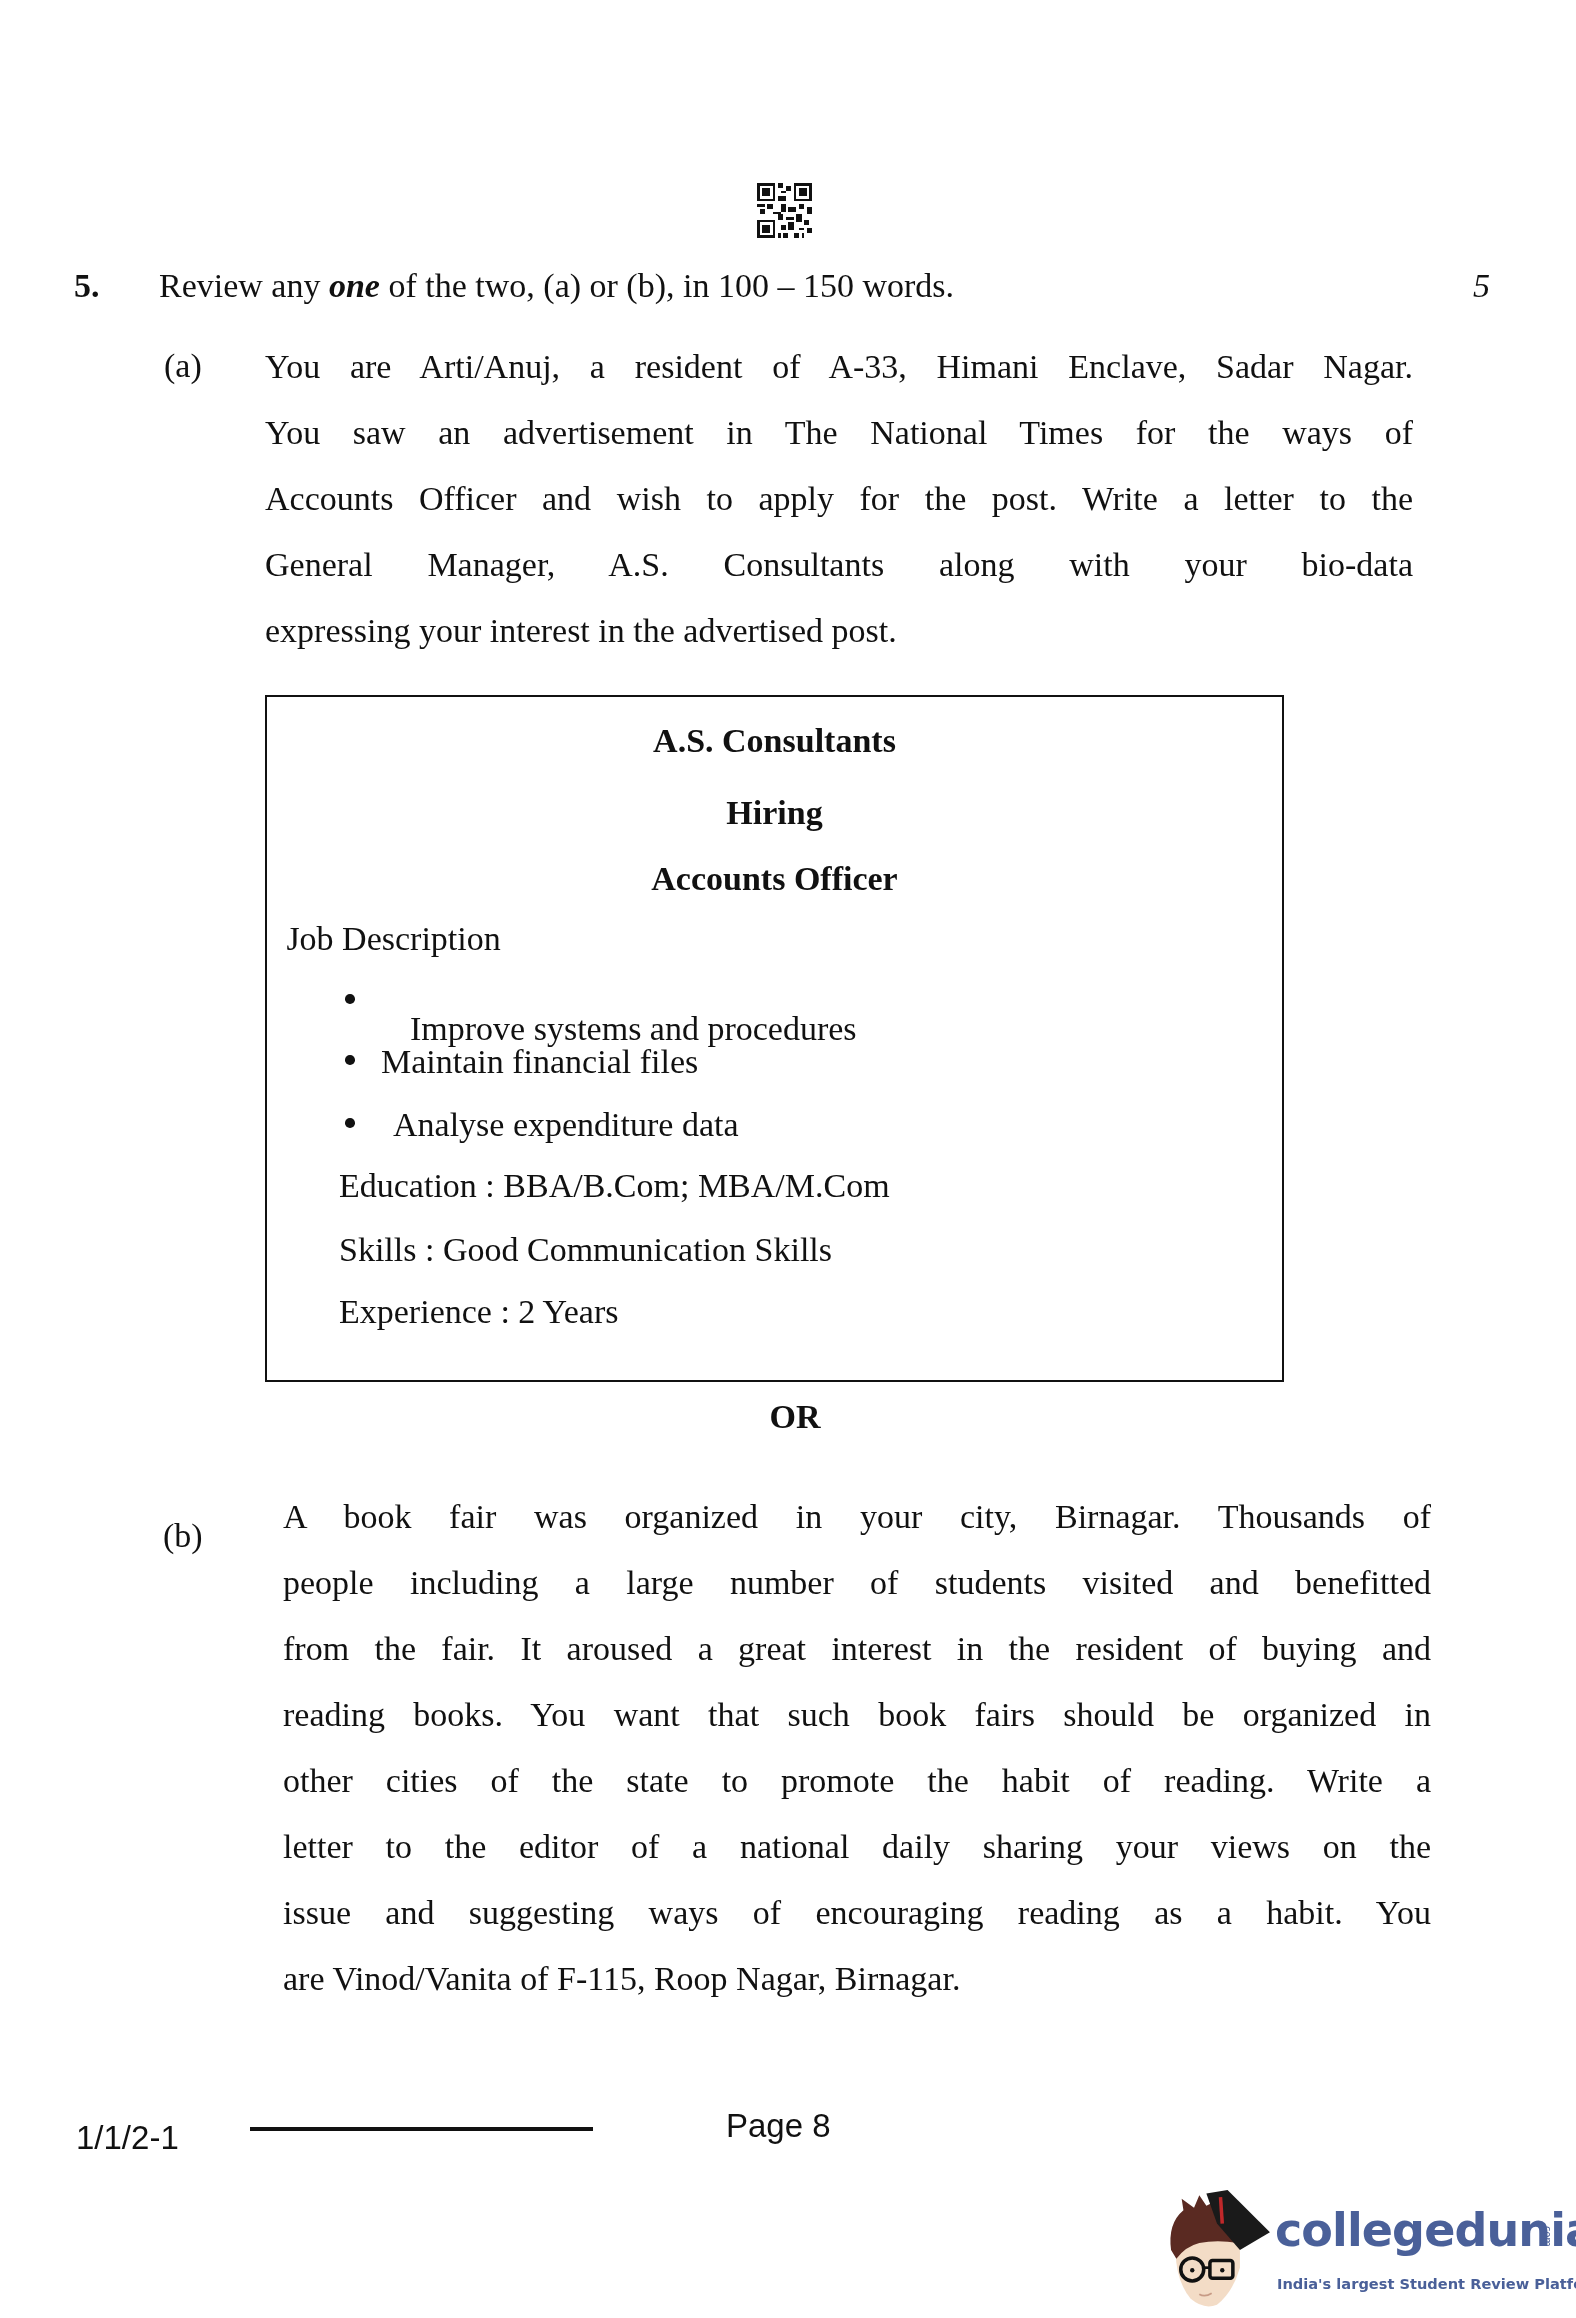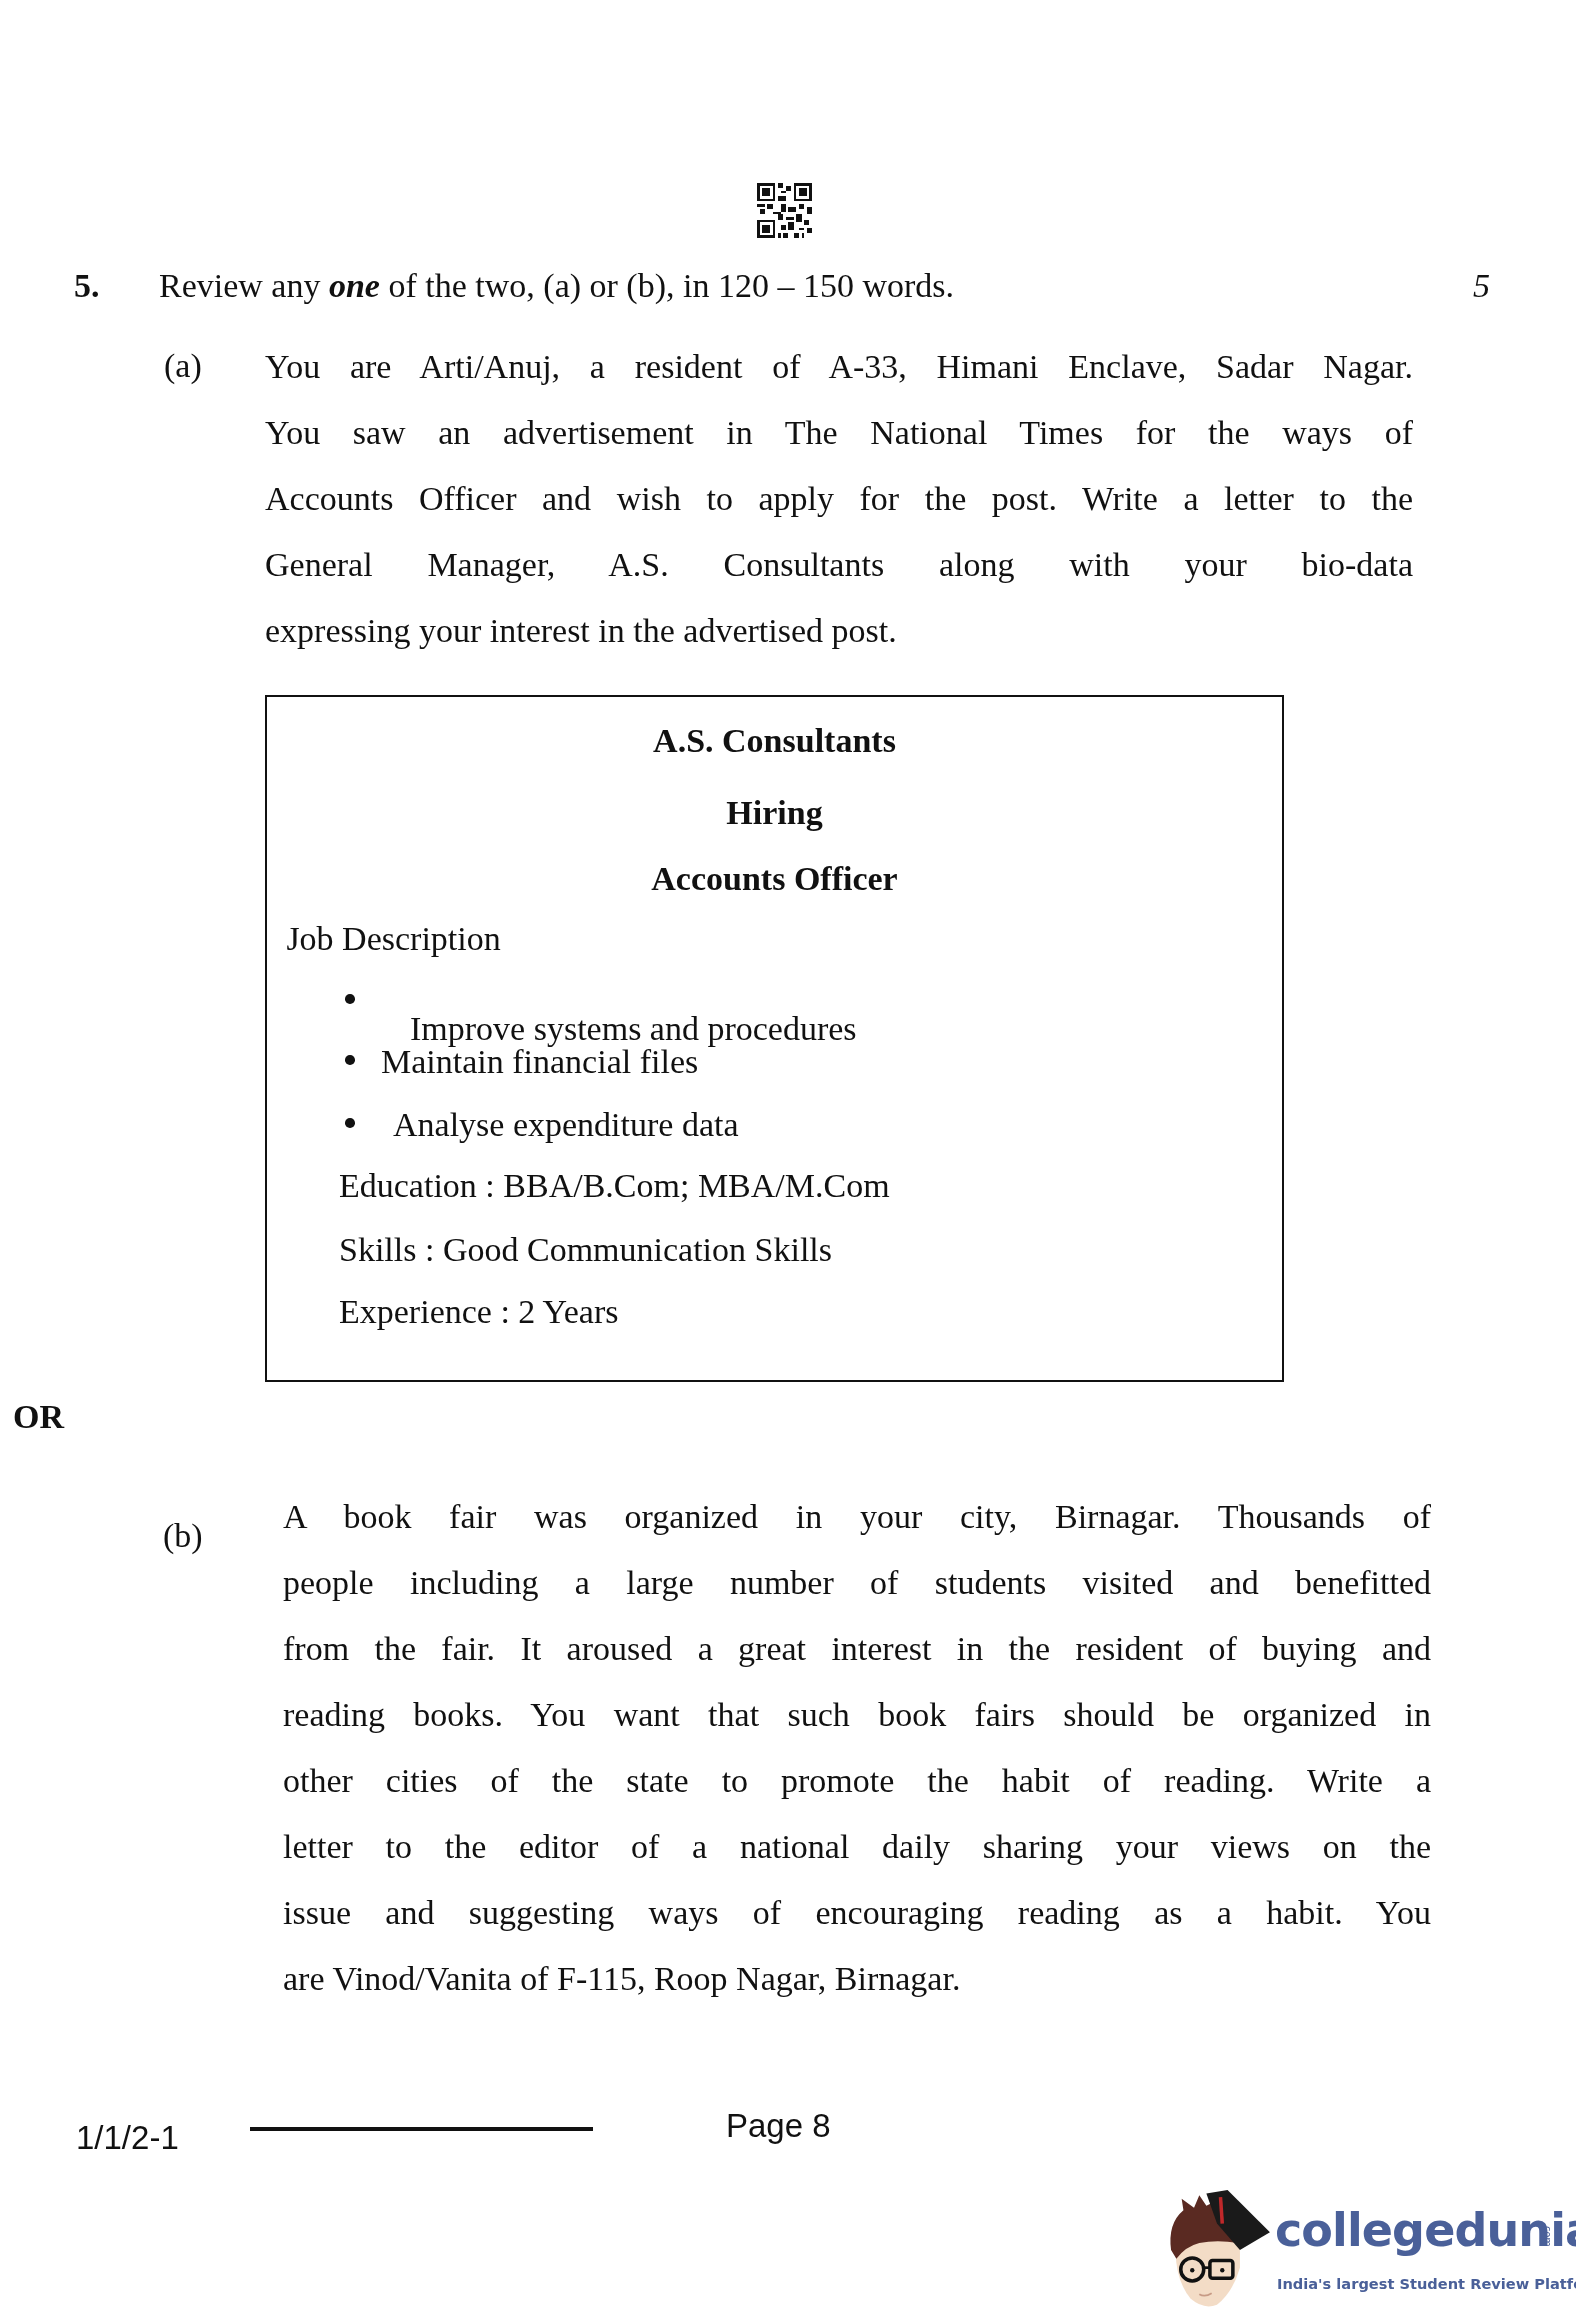--- a/index.html
+++ b/index.html
@@ -12,21 +12,21 @@
   .qtext b { font-style:italic; font-weight:bold; }
   .marks { left:1473px; top:265px; font-size:34px; font-style:italic; line-height:42px; }
   .label { font-size:34px; line-height:42px; }
   .para { left:265px; width:1148px; }
   .line { height:66px; line-height:66px; font-size:34px; white-space:nowrap; }
   .line.j { text-align:justify; text-align-last:justify; white-space:normal; overflow:hidden; }
   .box { left:265px; top:695px; width:1015px; height:683px; border:2.6px solid #111; }
   .box-title { position:absolute; left:0; width:100%; text-align:center; font-size:34px; font-weight:bold; line-height:42px; }
   .box-line { position:absolute; font-size:34px; line-height:42px; white-space:nowrap; }
   .bullet { position:absolute; width:9.7px; height:9.7px; border-radius:50%; background:#111; }
-  .or { left:0; width:1577px; top:1396px; font-size:34px; font-weight:bold; line-height:42px; padding-left:13px; box-sizing:border-box; }
+  .or { left:0; width:1577px; top:1396px; text-align:center; font-size:34px; font-weight:bold; line-height:42px; padding-left:13px; box-sizing:border-box; }
   .footer-code { left:76px; top:2108px; font-family:"Liberation Sans","DejaVu Sans",sans-serif; font-size:33px; line-height:35px;margin-top:12px; }
   .footer-rule { left:250px; top:2127px; width:343px; height:3.5px; background:#111; }
   .footer-page { left:726px; top:2108px; font-family:"Liberation Sans","DejaVu Sans",sans-serif; font-size:33px; line-height:35px; }
   .logo { left:1164px; top:2188px; width:413px; height:124px; }
   .logo-word { position:absolute; left:111px; top:16px; font-family:"DejaVu Sans",sans-serif; font-size:46px; font-weight:bold; color:#4a6099; letter-spacing:-0.9px; line-height:53px; }
   .logo-com { position:absolute; left:389px; top:35px; font-family:"DejaVu Sans",sans-serif; font-size:9.7px; color:#4a6099; transform:rotate(90deg); transform-origin:left top; }
   .logo-tag { position:absolute; left:113px; top:87px; font-family:"DejaVu Sans",sans-serif; font-size:14.6px; font-weight:bold; color:#4a6099; white-space:nowrap; line-height:17.7px; }
 </style>
 </head>
 <body>
@@ -64,21 +64,21 @@
       <rect x="16" y="17" width="2" height="1"></rect>
       <rect x="19" y="17" width="2" height="2"></rect>
     <rect x="8" y="19" width="1" height="2"></rect>
       <rect x="10" y="19" width="2" height="2"></rect>
       <rect x="14" y="19" width="2" height="2"></rect>
       <rect x="17" y="19" width="1" height="2"></rect>
   </g>
 </svg>
 
 <div class="abs qnum">5.</div>
-<div class="abs qtext"><span>Review any </span><b>one</b><span> of the two, (a) or (b), in 120 – 150 words.</span></div>
+<div class="abs qtext"><span>Review any </span><b>one</b><span> of the two, (a) or (b), in 100 – 150 words.</span></div>
 <div class="abs marks">5</div>
 
 <div class="abs label" style="left:164px; top:345px;">(a)</div>
 <div class="abs para" style="top:334px;">
   <div class="line j">You are Arti/Anuj, a resident of A-33, Himani Enclave, Sadar Nagar.</div>
   <div class="line j">You saw an advertisement in The National Times for the ways of</div>
   <div class="line j">Accounts Officer and wish to apply for the post. Write a letter to the</div>
   <div class="line j">General Manager, A.S. Consultants along with your bio-data</div>
   <div class="line">expressing your interest in the advertised post.</div>
 </div>

